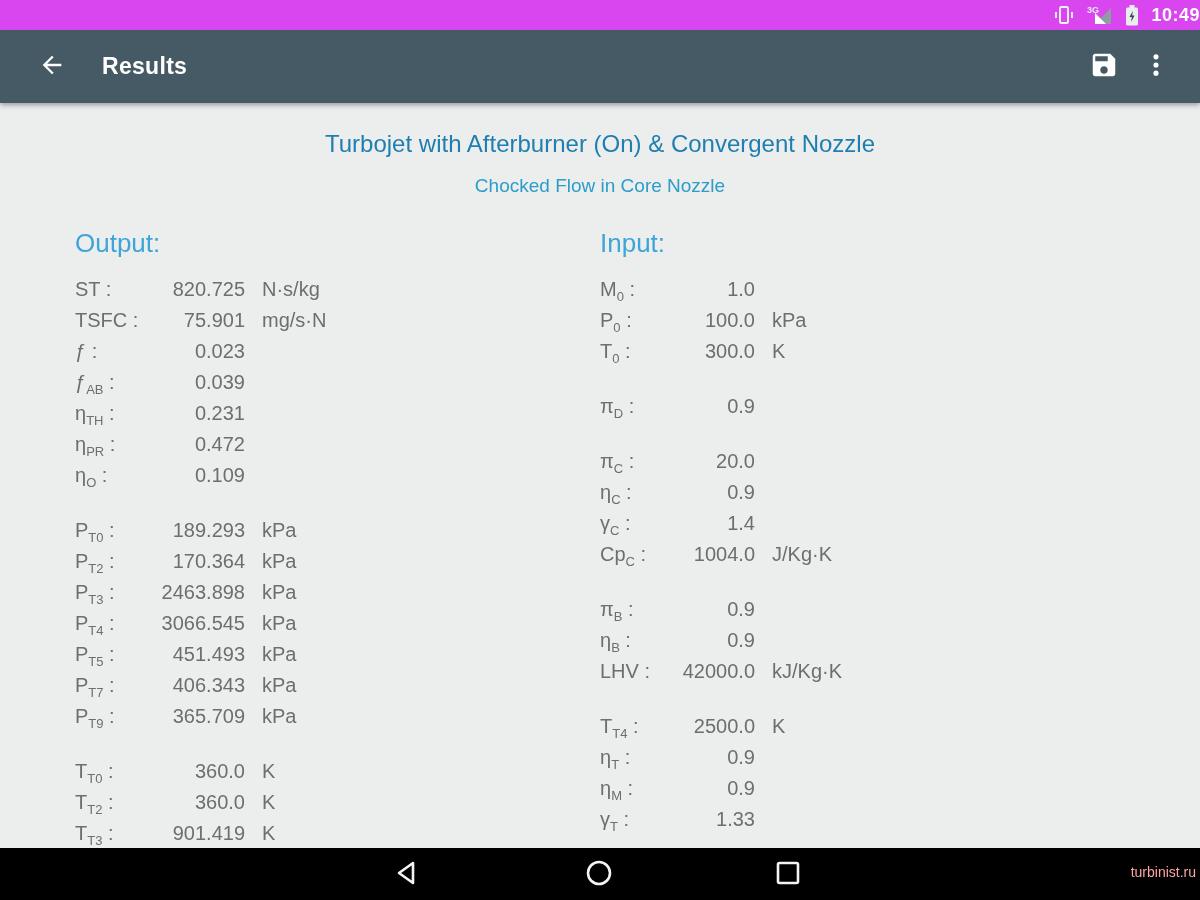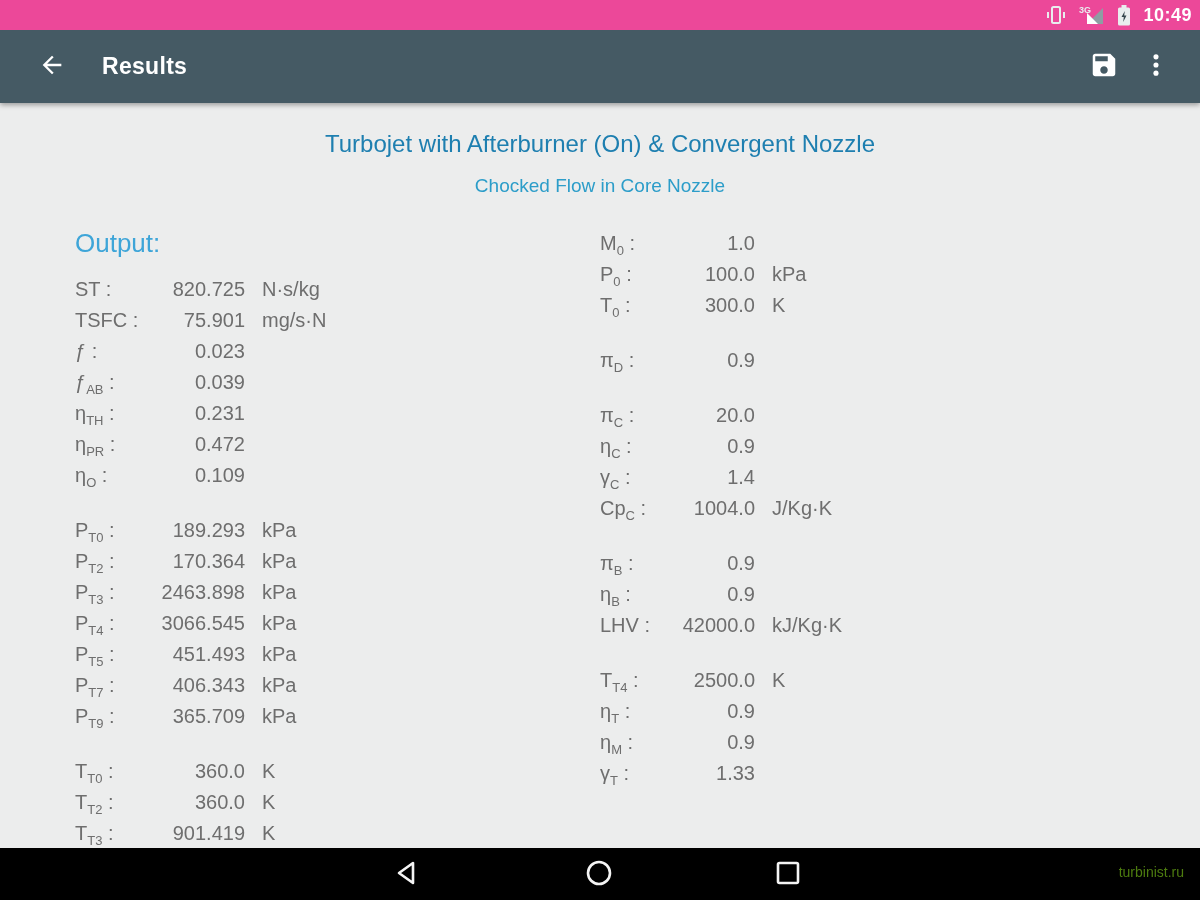--- a/index.html
+++ b/index.html
@@ -3,22 +3,22 @@
 <meta charset="utf-8">
 <style>
   * { margin:0; padding:0; box-sizing:border-box; }
   html,body { width:1200px; height:900px; overflow:hidden; }
   body { font-family: "Liberation Sans", sans-serif; background:#000; }
   .screen { position:relative; width:1200px; height:900px; background:#ECEDED; }
 
   
   .status-bar {
     position:absolute; top:0; left:0; width:1200px; height:30px;
-    background:#ec4899; display:flex; align-items:center; justify-content:flex-end;
-    padding-right:8px; gap:12px; z-index:5;
+    background:#d946ef; display:flex; align-items:center; justify-content:flex-end;
+    padding-right:0; gap:12px; z-index:5;
   }
   .sb-time { color:#FFFFFF; font-size:18px; font-weight:bold; letter-spacing:0.5px; }
   .sb-ico { display:flex; align-items:center; }
 
   
   .app-bar {
     position:absolute; top:30px; left:0; width:1200px; height:73px;
     background:#455A64; display:flex; align-items:center;
     box-shadow:0 2px 5px rgba(0,0,0,0.35); z-index:4;
     padding:0 20px 0 28px;
@@ -65,21 +65,21 @@
     background:#000000; z-index:6;
   }
   .nav-btn {
     position:absolute; top:0; width:60px; height:52px; background:none; border:none;
     display:flex; align-items:center; justify-content:center; cursor:pointer;
   }
   .nav-back    { left:377px; }
   .nav-home    { left:569px; }
   .nav-recents { left:758px; }
   .watermark {
-    position:absolute; right:16px; top:16px; color:#4d7c0f; font-size:14px;
+    position:absolute; right:4px; top:16px; color:#fca5a5; font-size:14px;
   }
 </style>
 </head>
 <body>
 
 <div class="screen">
 
   <div class="status-bar">
     <span class="sb-ico">
       <svg width="22" height="20" viewBox="0 0 22 20">
@@ -226,20 +226,21 @@
           </div>
           <div class="row">
             <span class="lab">T<sub>T3</sub> :</span>
             <span class="val">901.419</span>
             <span class="unit">K</span>
           </div>
         </div>
       </div>
 
     <div class="col col-input" id="input-col">
+      <div class="col-header">Input:</div>
     <div class="group">
           <div class="row">
             <span class="lab">M<sub>0</sub> :</span>
             <span class="val">1.0</span>
             <span class="unit"></span>
           </div>
           <div class="row">
             <span class="lab">P<sub>0</sub> :</span>
             <span class="val">100.0</span>
             <span class="unit">kPa</span>

